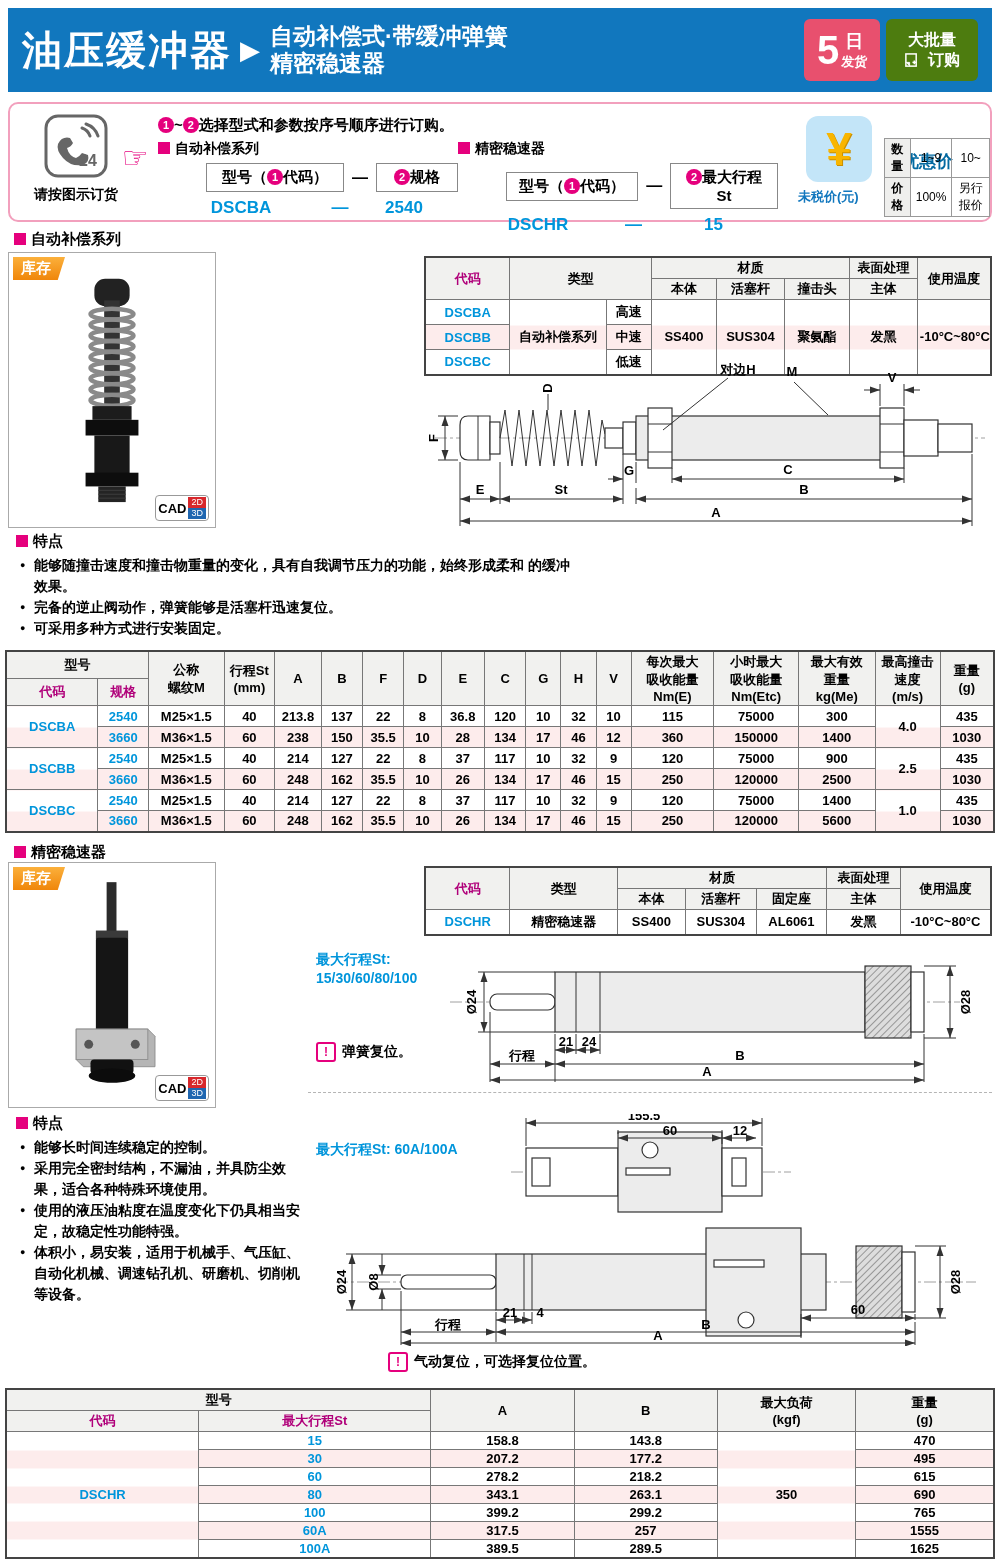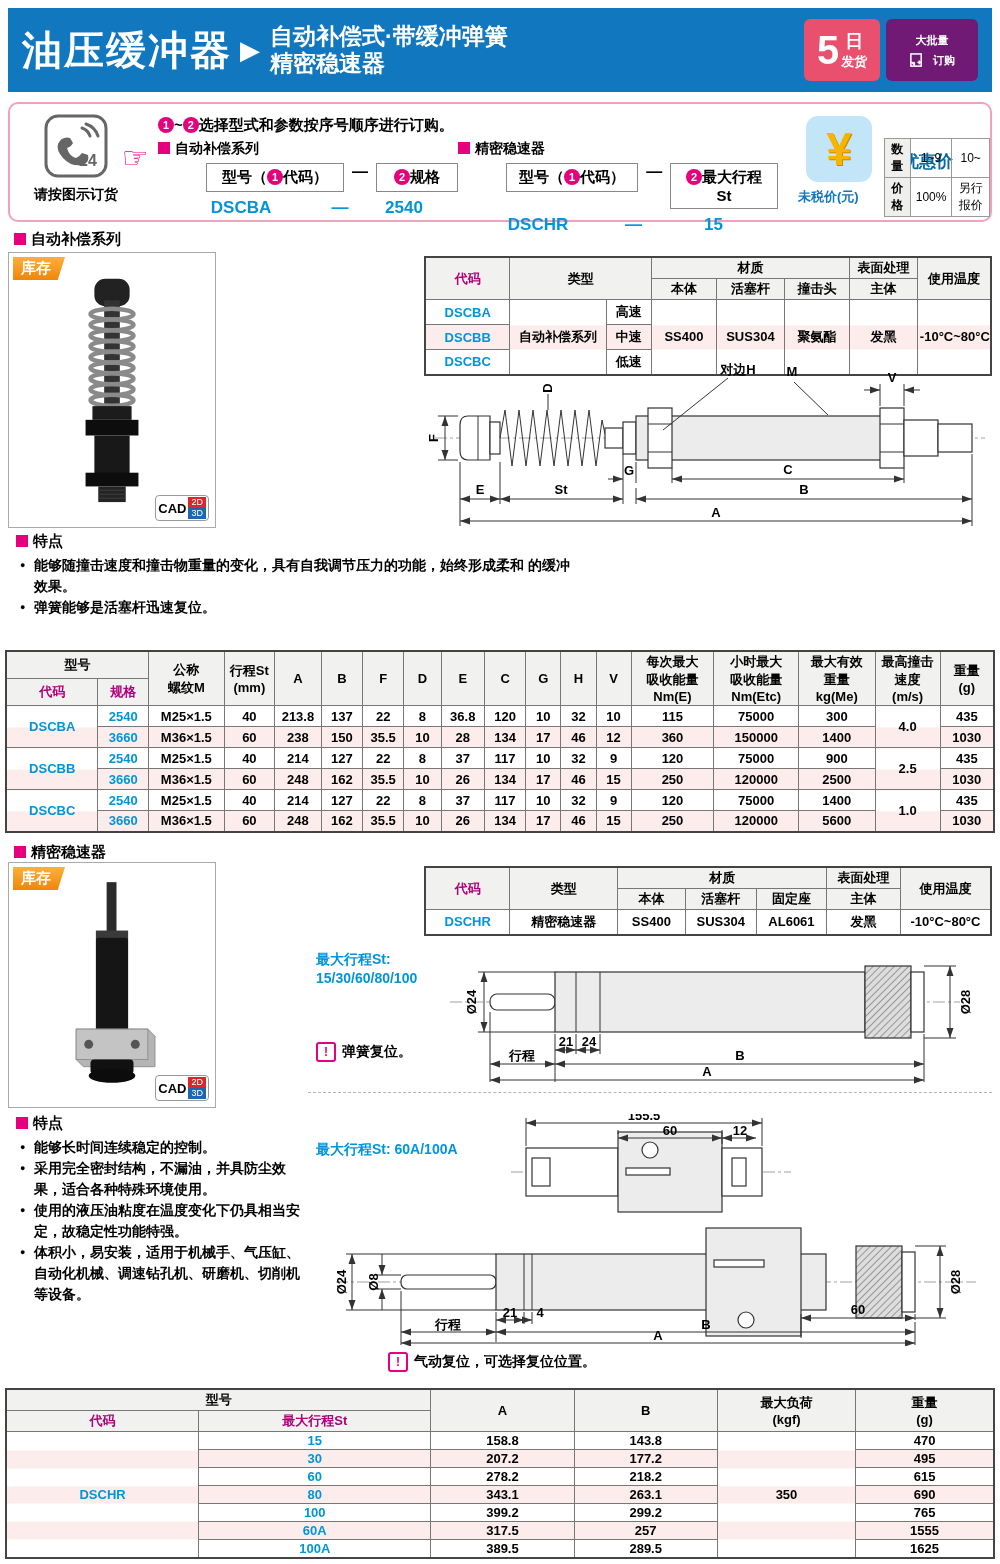--- a/index.html
+++ b/index.html
@@ -13,35 +13,35 @@
   .hdr-title{color:#fff;font-size:40px;font-weight:bold;letter-spacing:2px;}
   .hdr-arrow{color:#fff;font-size:26px;margin:0 10px 0 8px;}
   .hdr-sub{color:#fff;font-weight:bold;font-size:23px;line-height:27px;}
   .badges{margin-left:auto;display:flex;gap:6px;}
   .badge{height:62px;border-radius:6px;color:#fff;font-weight:bold;display:flex;align-items:center;justify-content:center;}
   .badge-ship{background:#e8506e;width:76px;}
   .badge-ship .big5{font-size:40px;line-height:40px;}
   .badge-ship .col{display:flex;flex-direction:column;align-items:center;margin-left:2px;}
   .badge-ship .col span:first-child{font-size:18px;}
   .badge-ship .col span:last-child{font-size:13px;}
-  .badge-bulk{background:#701a75;width:92px;flex-direction:column;font-size:11px;line-height:20px;}
+  .badge-bulk{background:#4d7c0f;width:92px;flex-direction:column;font-size:16px;line-height:20px;}
   .badge-bulk .row2{display:flex;align-items:center;gap:9px;}
 
   
   .order{border:2px solid #f2a0bd;border-radius:10px;background:#fff;box-sizing:border-box;}
   .phoneblk{position:absolute;left:18px;top:10px;width:96px;text-align:center;}
   .phone-caption{font-size:14px;font-weight:bold;margin-top:4px;}
   .hand{position:absolute;left:112px;top:36px;color:#e5007d;font-size:30px;}
   .numc{display:inline-flex;width:16px;height:16px;border-radius:50%;background:#e5007d;color:#fff;
         font-size:11px;font-weight:bold;align-items:center;justify-content:center;vertical-align:1px;}
   .instr{position:absolute;left:148px;top:12px;font-size:15px;font-weight:bold;}
   .series{position:absolute;top:36px;}
   .series-title{font-size:14px;font-weight:bold;margin-bottom:5px;}
   .psq{display:inline-block;width:12px;height:12px;background:#e5007d;margin-right:5px;vertical-align:-1px;}
-  .boxrow{display:flex;align-items:flex-start;margin-left:48px;}
+  .boxrow{display:flex;align-items:center;margin-left:48px;}
   .obox{border:1px solid #888;background:#fff;padding:4px 8px;font-size:15px;font-weight:bold;text-align:center;}
   .odash{font-size:16px;font-weight:bold;margin:0 8px;}
   .exrow{display:flex;margin-top:6px;color:#0095db;font-size:17px;font-weight:bold;}
   .price-y{position:absolute;left:796px;top:12px;width:66px;height:66px;background:#c3e5f8;border-radius:12px;
            display:flex;align-items:center;justify-content:center;font-size:46px;font-weight:bold;color:#f8b500;
            text-shadow:1px 1px 0 #c98f00;}
   .price-untaxed{position:absolute;left:788px;top:84px;color:#1177be;font-size:13px;font-weight:bold;}
   .price-label{position:absolute;left:876px;top:14px;color:#0369a1;font-size:17px;font-weight:bold;margin-top:32px;}
   .bluedot{display:inline-block;width:12px;height:12px;border-radius:50%;background:#1177be;margin-right:4px;vertical-align:-1px;}
   .ptable{position:absolute;left:874px;top:34px;border-collapse:collapse;font-size:12px;}
@@ -352,21 +352,22 @@
     <line class="dline" x1="216" y1="141" x2="552" y2="141" marker-start="url(#as)" marker-end="url(#ae)"></line>
     <text class="dimt" x="384" y="136" text-anchor="middle">B</text>
     <line class="dline" x1="40" y1="163" x2="552" y2="163" marker-start="url(#as)" marker-end="url(#ae)"></line>
     <text class="dimt" x="296" y="159" text-anchor="middle">A</text>
   </svg>
 
   <div class="abs" style="left:16px;top:532px;width:560px;">
     <div class="feat-title"><span class="psq"></span><span>特点</span></div>
     <ul class="feat">
       <li>能够随撞击速度和撞击物重量的变化，具有自我调节压力的功能，始终形成柔和 的缓冲效果。</li>
-      <li>弹簧能够是活塞杆迅速复位。</li>
+      <li>完备的逆止阀动作，弹簧能够是活塞杆迅速复位。</li>
+      <li>可采用多种方式进行安装固定。</li>
     </ul>
   </div>
 
   <div class="abs" style="left:5px;top:650px;width:990px;">
     <table class="dt">
       <colgroup>
         <col style="width:8.9%">
           <col style="width:4.9%">
           <col style="width:7.3%">
           <col style="width:4.9%">

